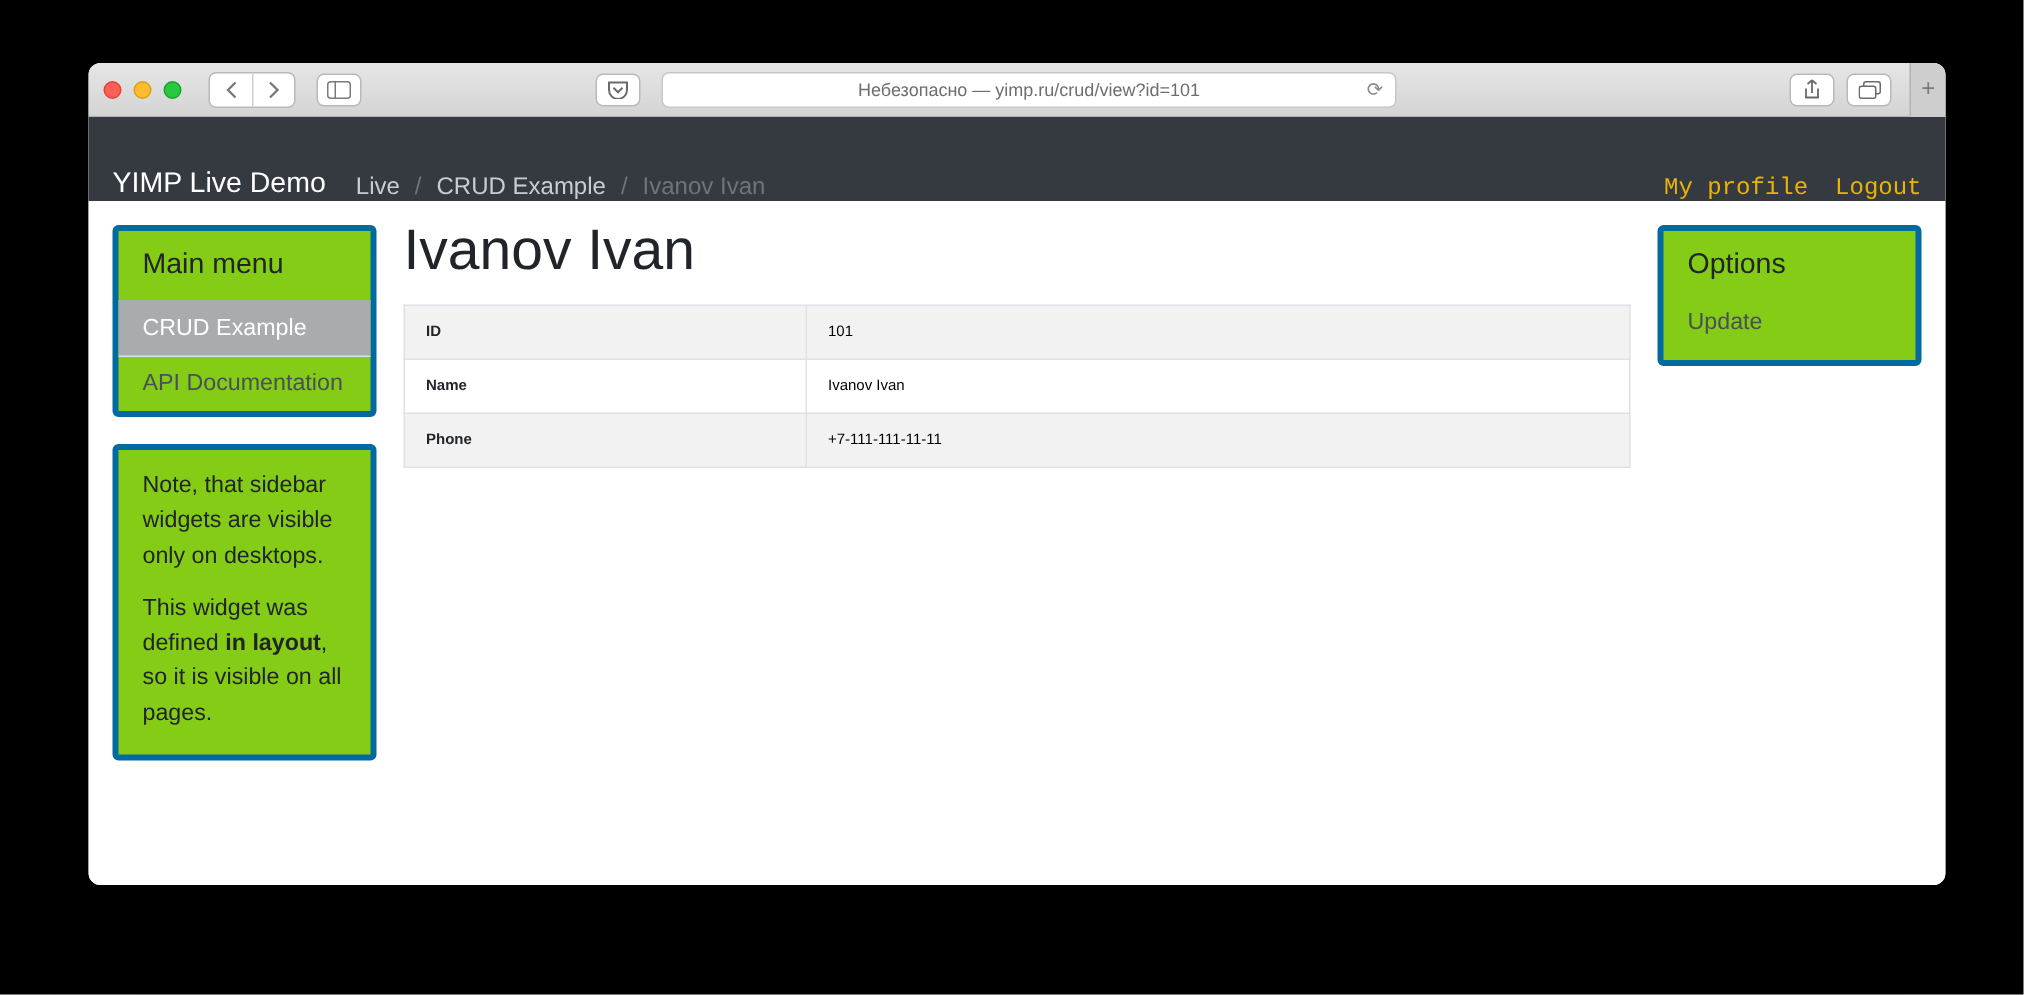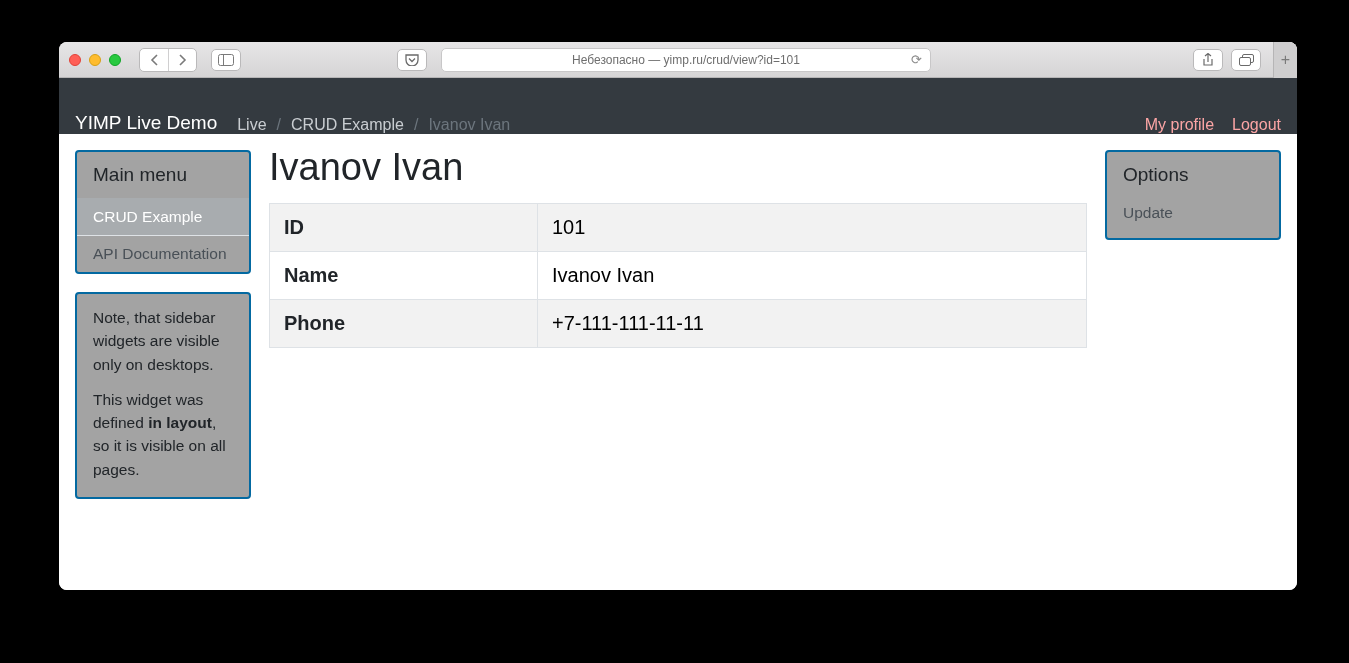--- a/index.html
+++ b/index.html
@@ -69,37 +69,37 @@
     align-items:flex-end;
     padding:0 16px;
     color:#cfd3d7;
   }
   .brand{color:#fff;font-weight:500;font-size:19px;margin-right:20px;}
   .breadcrumb{display:flex;align-items:center;gap:10px;font-size:16px;}
   .breadcrumb a{color:#c9cdd1;text-decoration:none;}
   .breadcrumb .sep{color:#6c757d;}
   .breadcrumb .active{color:#6c757d;}
   .nav-right{margin-left:auto;display:flex;gap:18px;font-size:16px;}
-  .nav-right a{color:#fca5a5;text-decoration:none;}
+  .nav-right a{color:#eab308;text-decoration:none;font-family:Liberation Mono, monospace;}
   
   .content{
     flex:1;
     display:flex;
     gap:18px;
     padding:16px;
     background:#fff;
     overflow:auto;
   }
   .col-left{width:176px;flex-shrink:0;display:flex;flex-direction:column;gap:18px;}
   .col-main{flex:1;}
   .col-right{width:176px;flex-shrink:0;}
   .card{
-    border:2px solid #0369a1;
+    border:4px solid #0369a1;
     border-radius:4px;
-    background:#a3a3a3;
+    background:#84cc16;
   }
   .card-header{
     padding:12px 16px;
     font-size:19px;
     font-weight:500;
     color:#212529;
   }
   .list-group-item{
     padding:9px 16px;
     font-size:15.5px;
@@ -118,21 +118,21 @@
   h1.page-title{
     font-size:38px;
     font-weight:500;
     color:#212529;
     margin-bottom:14px;
     margin-top:-4px;
   }
   table.detail{
     width:100%;
     border-collapse:collapse;
-    font-size:20px;
+    font-size:10px;
   }
   table.detail th, table.detail td{
     border:1px solid #dee2e6;
     padding:12px 14px;
     text-align:left;
   }
   table.detail th{
     width:268px;
     color:#212529;
     font-weight:700;

